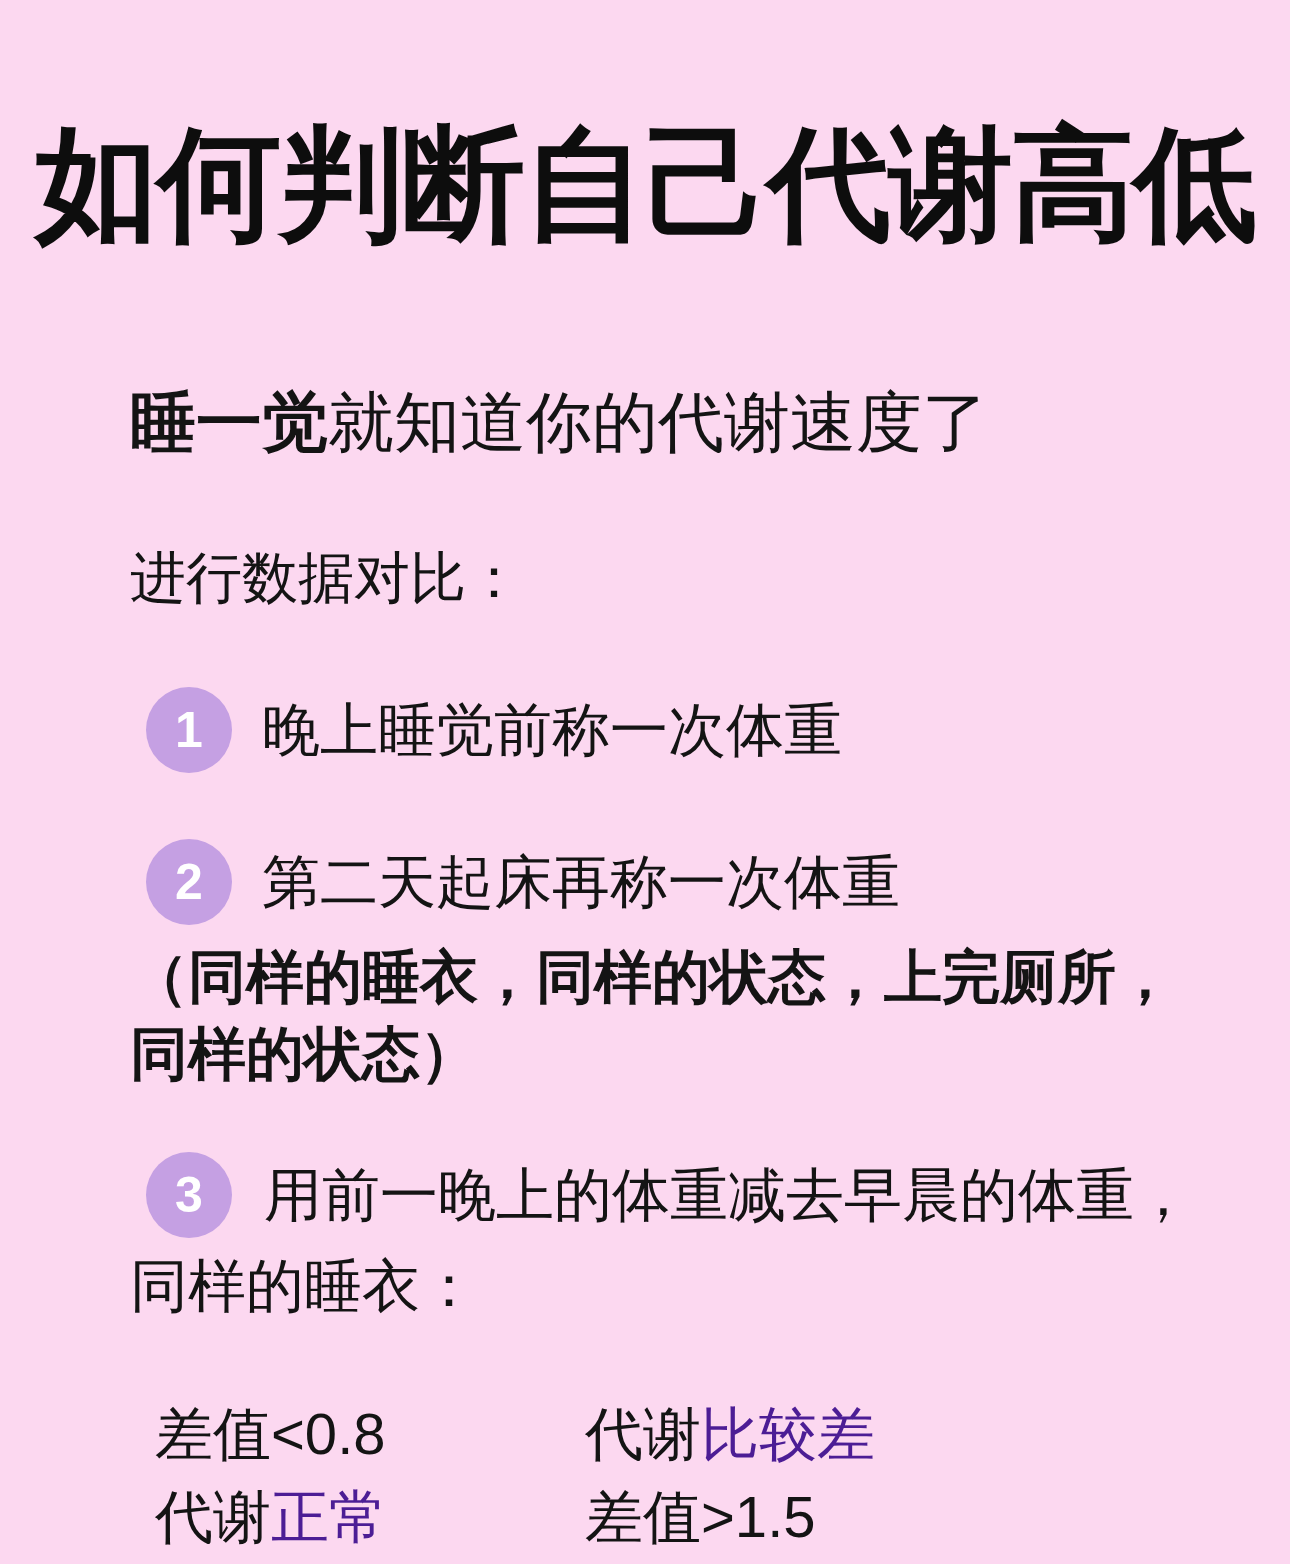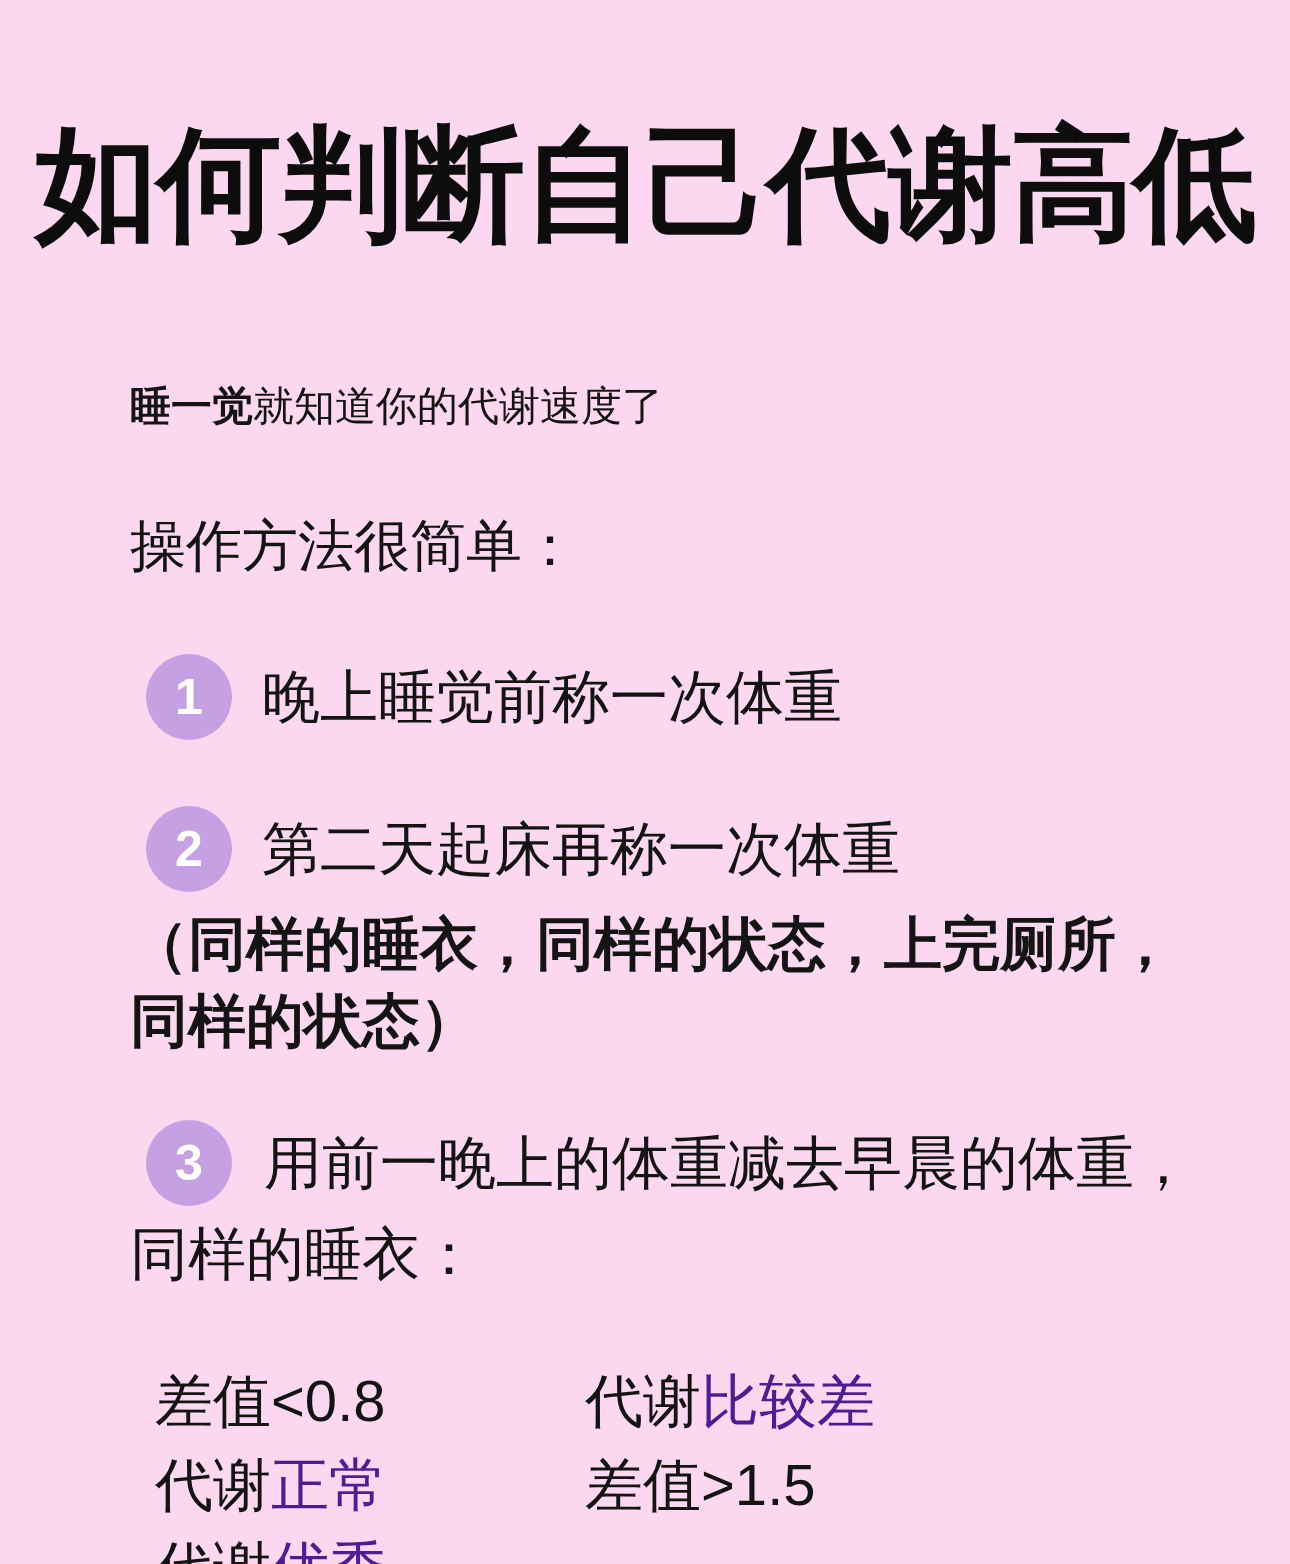--- a/index.html
+++ b/index.html
@@ -29,21 +29,21 @@
     letter-spacing: -2px;
     color: #0d0d0d;
     white-space: nowrap;
   }
   .content {
     padding: 0 45px 0 130px;
   }
   .intro {
     margin: 0;
     margin-top: 128px;
-    font-size: 41px;
+    font-size: 66px;
     line-height: 1.3;
     font-weight: 500;
   }
   .intro .hl {
     font-weight: 900;
   }
   .method {
     margin: 0;
     margin-top: 76px;
     font-size: 56px;
@@ -116,21 +116,21 @@
 <body>
 
 <div class="poster">
 
   <h1 class="title">如何判断自己代谢高低</h1>
 
   <div class="content">
 
     <p class="intro"><span class="hl">睡一觉</span><span>就知道你的代谢速度了</span></p>
 
-    <p class="method">操作方法很简单：</p>
+    <p class="method">进行数据对比：</p>
 
     <div class="step-row step-1">
       <span class="badge">
           <span>1</span>
         </span>
       <span class="step-text">晚上睡觉前称一次体重</span>
     </div>
 
     <div class="step-row step-2">
       <span class="badge">

